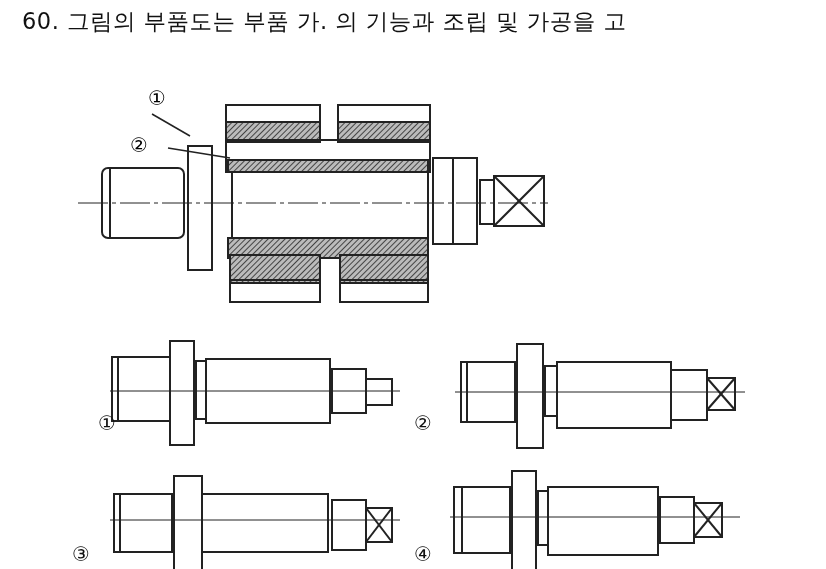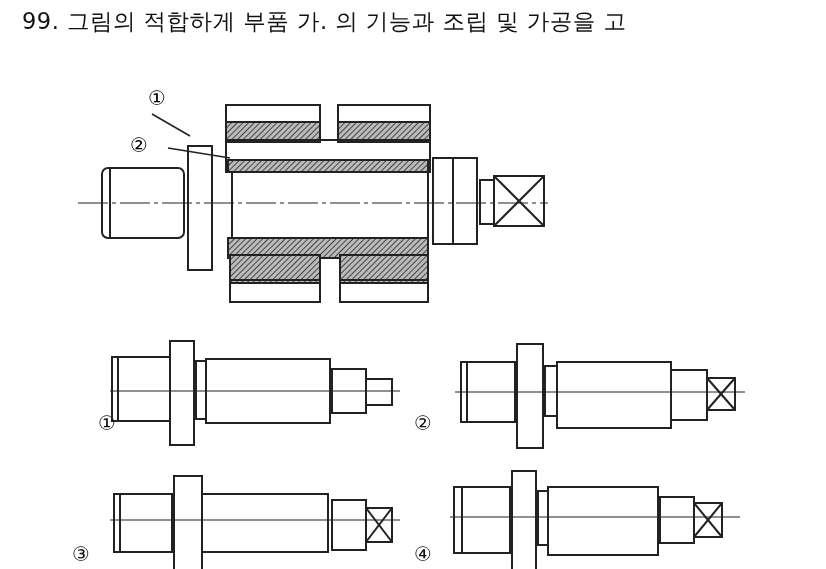--- a/index.html
+++ b/index.html
@@ -6,22 +6,22 @@
   body { width:826px; height:569px; position:relative; overflow:hidden; font-family:"DejaVu Sans", sans-serif; color:#111; }
   .q { position:absolute; left:22px; top:6px; font-size:22.5px; line-height:31px; letter-spacing:0.5px; }
   .q .l2 { padding-left:49px; display:block; }
   svg { position:absolute; }
   .lbl { position:absolute; font-size:20px; font-family:"DejaVu Sans", sans-serif; }
 </style>
 </head>
 <body>
 
 <div class="q">
-  <span>99.</span>
-  <span>그림의 적합하게 부품 가. 의 기능과 조립 및 가공을 고</span>
+  <span>60.</span>
+  <span>그림의 부품도는 부품 가. 의 기능과 조립 및 가공을 고</span>
 </div>
 
 <svg style="left:70px;top:80px" width="500" height="230" viewBox="0 0 500 230">
   <defs>
     <pattern id="hatch" width="4" height="4" patternUnits="userSpaceOnUse" patternTransform="rotate(45)">
       <rect width="4" height="4" fill="#bbb"></rect>
       <line x1="0" y1="0" x2="0" y2="4" stroke="#444" stroke-width="2"></line>
     </pattern>
   </defs>
   <g stroke="#222" stroke-width="2" fill="none">

